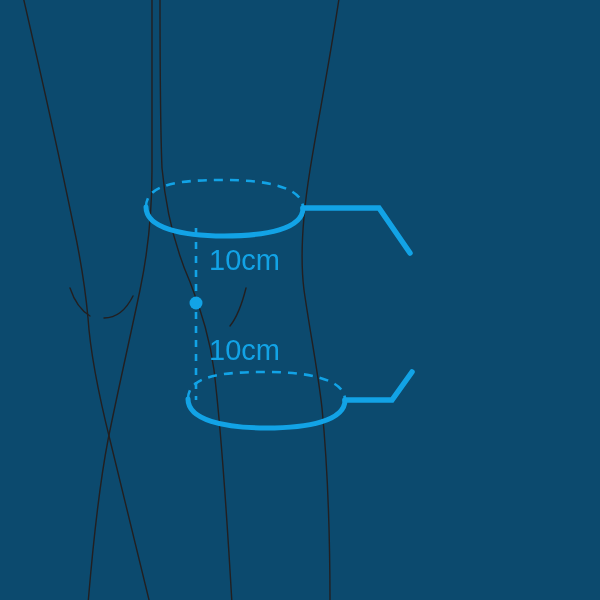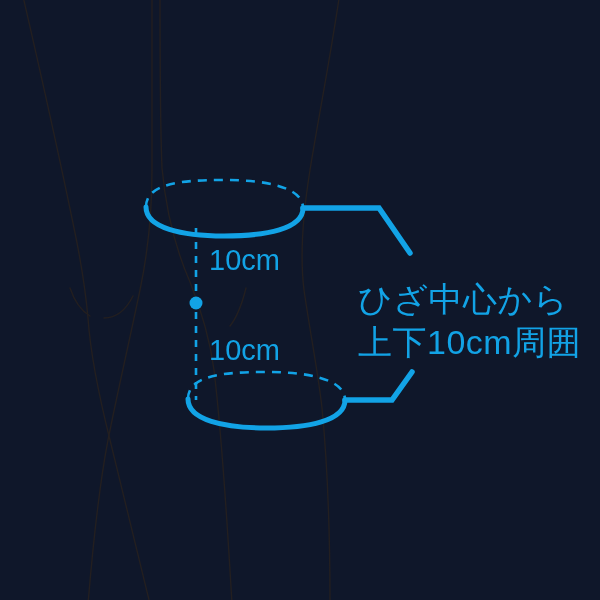--- a/index.html
+++ b/index.html
@@ -10,21 +10,21 @@
   body {
     width: 600px;
     height: 600px;
     font-family: "Liberation Sans", sans-serif;
     overflow: hidden;
   }
   #stage {
     position: relative;
     width: 600px;
     height: 600px;
-    background: #0f172a;
+    background: #0c4a6e;
   }
   #diagram {
     position: absolute;
     left: 0;
     top: 0;
     width: 600px;
     height: 600px;
     display: block;
   }
   .leg-outline {
@@ -129,18 +129,14 @@
     <path class="leader" stroke="#12a3e6" d="M 303,208 L 379,208 L 410,253"></path>
 
     <path class="leader" stroke="#12a3e6" d="M 345,400 L 392,400 L 412,372"></path>
 
   </svg>
 
   <div class="dim-label" id="dim-label-upper" style="color:#12a3e6;">10cm</div>
 
   <div class="dim-label" id="dim-label-lower" style="color:#12a3e6;">10cm</div>
 
-  <div id="callout" style="color:#12a3e6;">
-    <div>ひざ中心から</div>
-    <div>上下10cm周囲</div>
-  </div>
 
 </div>
 
 </body></html>

